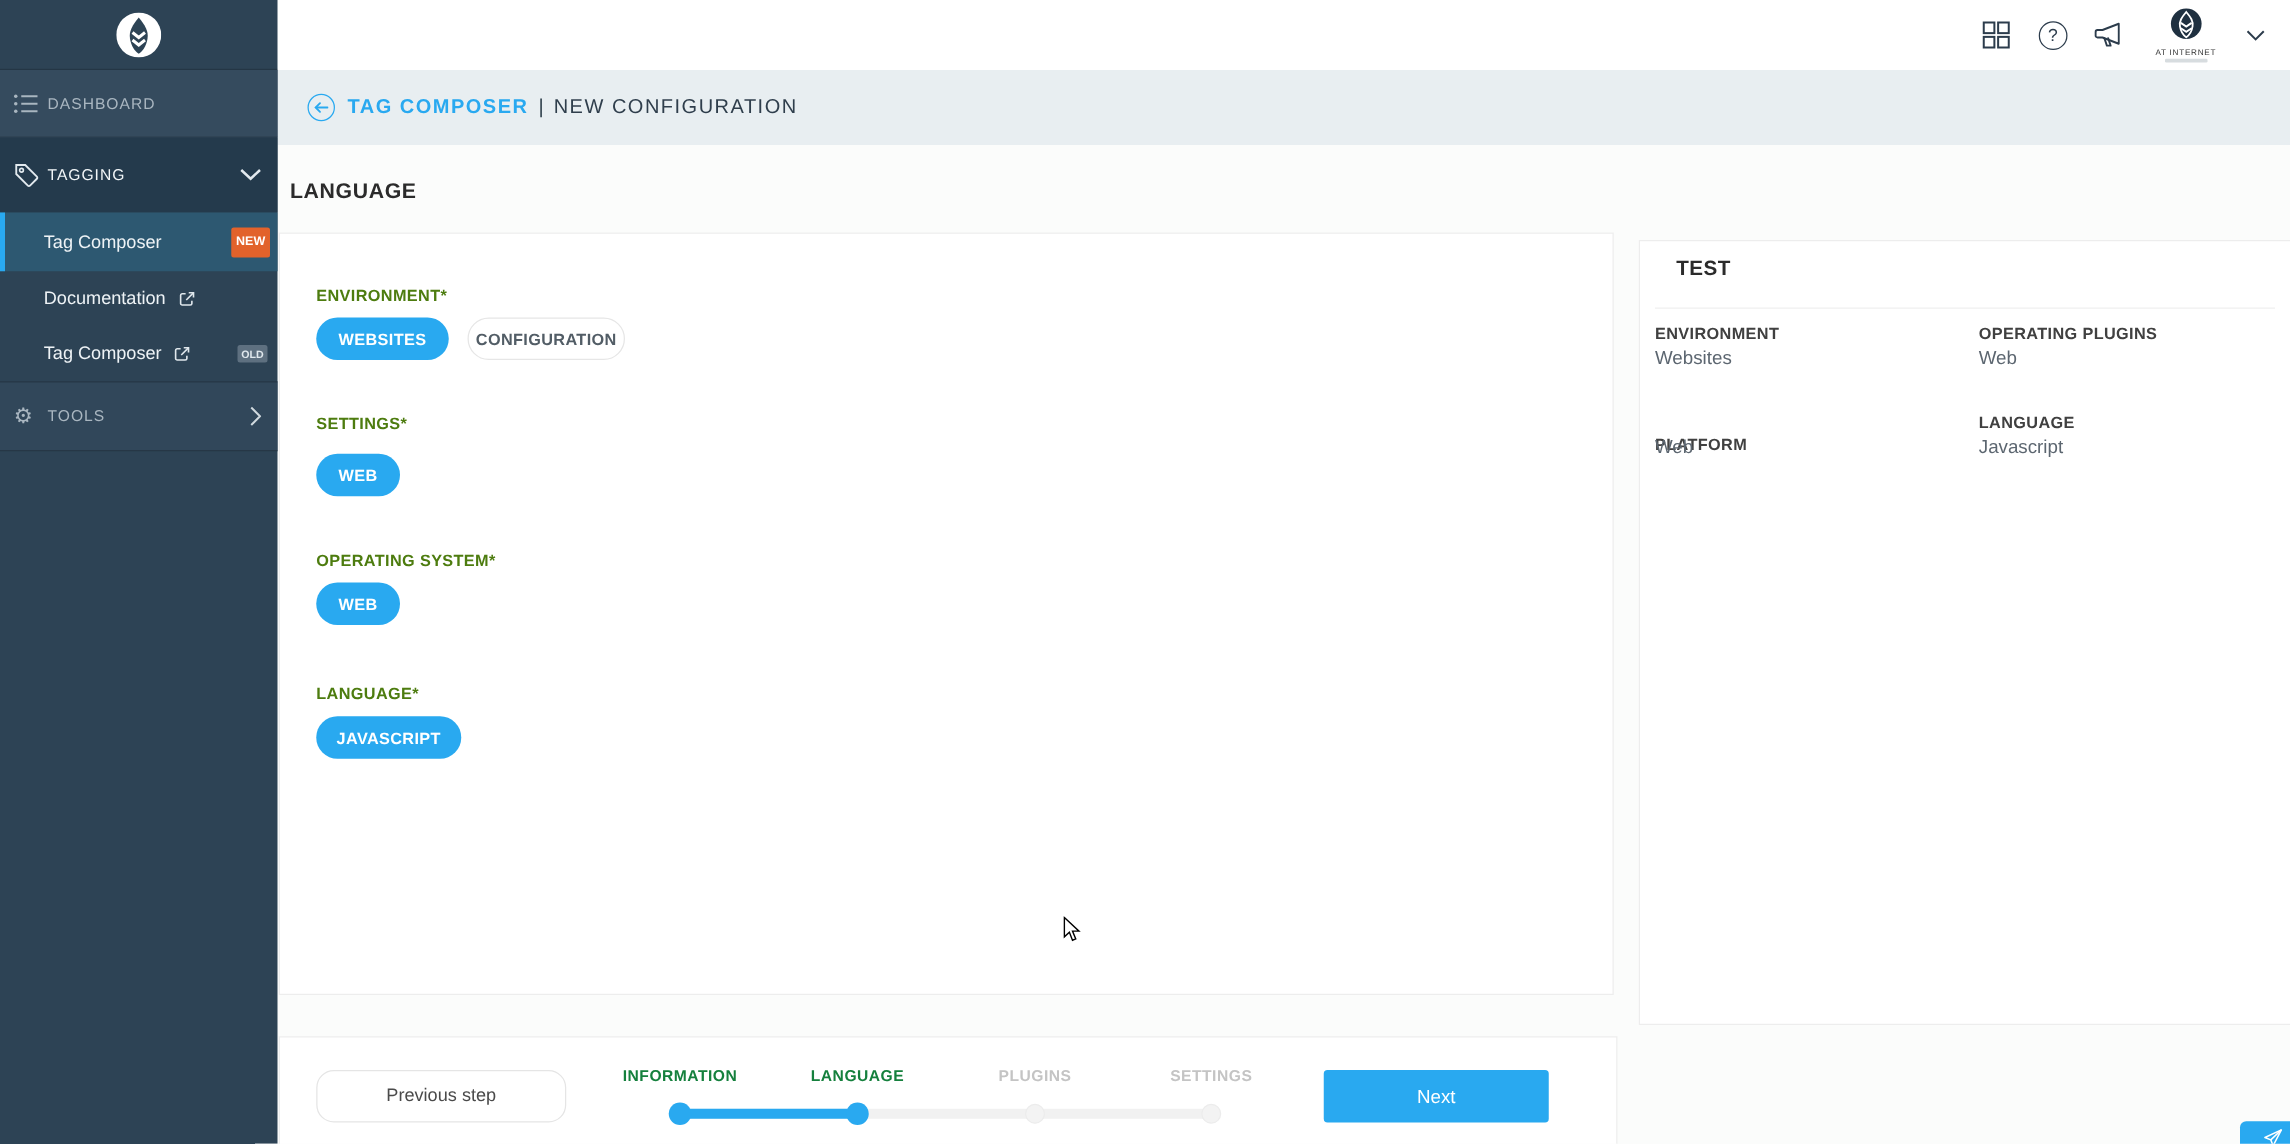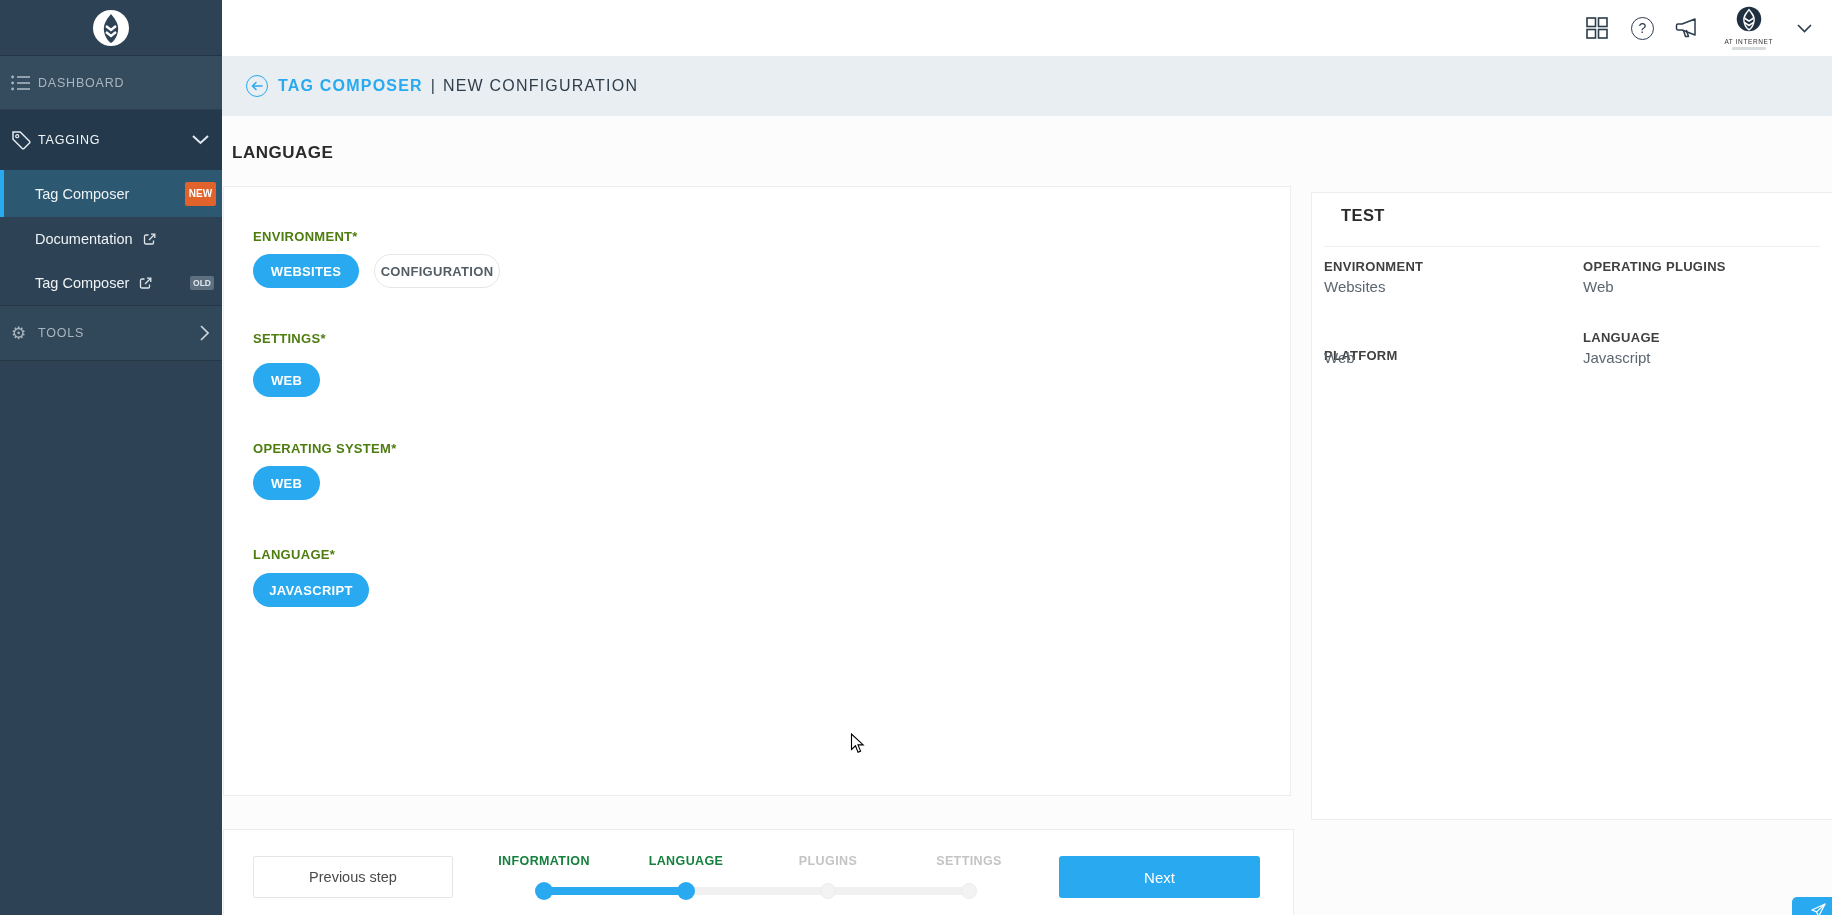--- a/index.html
+++ b/index.html
@@ -56,22 +56,22 @@
 
   
   .test-panel { left:1311px; top:192px; width:522px; height:628px; }
   .test-title { position:absolute; left:29px; top:13px; font-size:16.5px; font-weight:600; letter-spacing:.4px; color:#2b2b2b; }
   .test-divider { position:absolute; left:12px; right:12px; top:53px; height:1px; background:#f0f0f0; }
   .tp-label { position:absolute; font-size:13px; font-weight:bold; letter-spacing:.3px; color:#404040; }
   .tp-value { position:absolute; font-size:15px; color:#5c6670; }
 
   
   .footer-card { left:223px; top:829px; width:1071px; height:100px; }
-  .btn-prev { position:absolute; left:29px; top:26px; width:200px; height:42px; background:#fff; border:1px solid #e5e5e5; border-radius:2px; font-size:14.5px; color:#4a4a4a; display:flex; align-items:center; justify-content:center; cursor:pointer; }
-  .btn-next { position:absolute; left:835px; top:26px; width:201px; height:42px; background:#29a9f0; border:none; border-radius:3px; font-size:15px; color:#fff; display:flex; align-items:center; justify-content:center; cursor:pointer; }
+  .btn-prev { position:absolute; left:29px; top:26px; width:200px; height:42px; background:#fff; border:1px solid #e5e5e5; border-radius:14px; font-size:14.5px; color:#4a4a4a; display:flex; align-items:center; justify-content:center; cursor:pointer; }
+  .btn-next { position:absolute; left:835px; top:26px; width:180px; height:42px; background:#29a9f0; border:none; border-radius:3px; font-size:15px; color:#fff; display:flex; align-items:center; justify-content:center; cursor:pointer; }
   .step-label { position:absolute; top:24px; width:140px; text-align:center; font-size:12.5px; font-weight:bold; letter-spacing:.4px; }
   .step-label.on { color:#15803d; }
   .step-label.off { color:#c4c4c4; }
   .step-track { position:absolute; left:320px; top:57px; width:425px; height:8px; background:#f1f1f1; border-radius:4px; }
   .step-fill { position:absolute; left:320px; top:57px; width:142px; height:8px; background:#29a9f0; border-radius:4px; }
   .dot { position:absolute; border-radius:50%; }
   .dot-on { width:18px; height:18px; background:#29a9f0; top:52px; }
   .dot-off { width:16px; height:16px; background:#f3f3f3; border:1px solid #ececec; top:53px; }
 
   

